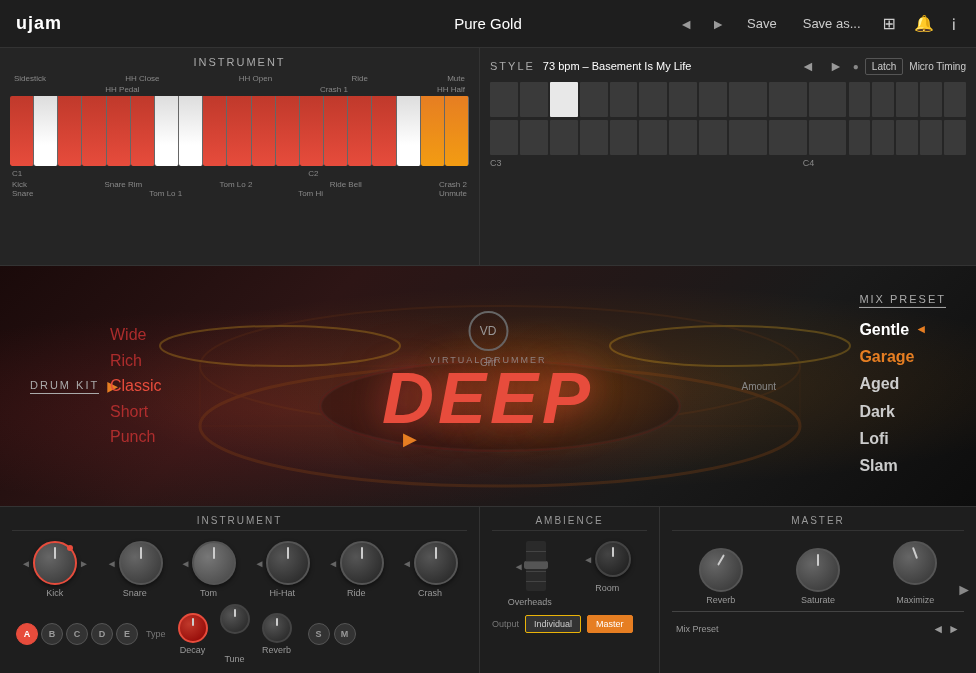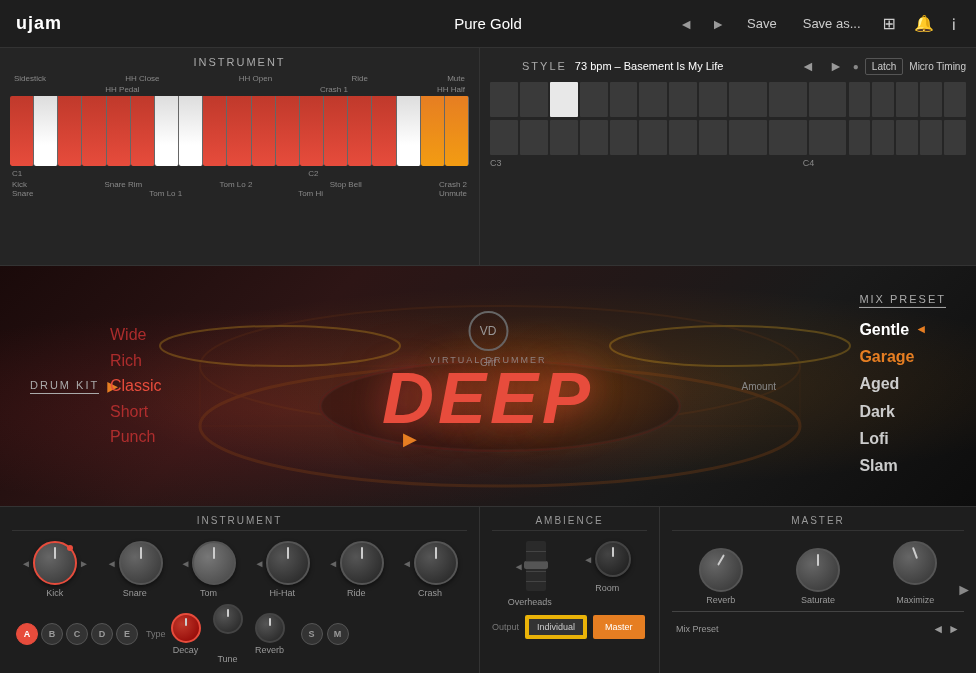--- a/index.html
+++ b/index.html
@@ -99,21 +99,20 @@
     .style-header {
       display: flex;
       align-items: center;
       gap: 8px;
       margin-bottom: 6px;
     }
     .style-title {
       font-size: 11px;
       color: #aaa;
       letter-spacing: 2px;
-      margin-left: 32px;
     }
     .style-bpm {
       font-size: 11px;
       color: #fff;
     }
     .style-controls {
       display: flex;
       align-items: center;
       gap: 6px;
       margin-left: auto;
@@ -407,21 +406,21 @@
       align-items: center;
       gap: 6px;
       margin-top: 10px;
     }
     .output-label {
       font-size: 9px;
       color: #777;
     }
     .output-btn {
       padding: 3px 8px;
-      border: 4px solid #eab308;
+      border: 1px solid #eab308;
       border-radius: 2px;
       background: #333;
       color: #ccc;
       font-size: 9px;
       cursor: pointer;
     }
     .output-btn.active {
       background: #e67e22;
       border-color: #e67e22;
       color: #fff;
@@ -585,21 +584,21 @@
     <div style="display:flex; justify-content:space-between; font-size:8px; color:#888; padding:0 2px; margin-top:3px;">
       <span>C1</span>
       <span style="visibility:hidden">.</span>
       <span>C2</span>
       <span style="visibility:hidden">...</span>
     </div>
     <div style="display:flex; justify-content:space-between; font-size:8px; color:#888; padding:0 2px; margin-top:2px;">
       <span>Kick</span>
       <span>Snare Rim</span>
       <span>Tom Lo 2</span>
-      <span>Stop Bell</span>
+      <span>Ride Bell</span>
       <span>Crash 2</span>
     </div>
     <div style="display:flex; justify-content:space-between; font-size:8px; color:#888; padding:0 2px;">
       <span>Snare</span>
       <span>Tom Lo 1</span>
       <span>Tom Hi</span>
       <span>Unmute</span>
     </div>
   </div>
 
@@ -805,21 +804,21 @@
         <button class="type-btn active">A</button>
         <button class="type-btn">B</button>
         <button class="type-btn">C</button>
         <button class="type-btn">D</button>
         <button class="type-btn">E</button>
       </div>
       <div style="display:flex; flex-direction:column; align-items:center; margin-left:4px;">
         <span style="font-size:9px; color:#777;">Type</span>
       </div>
 
-      <div style="display:flex; flex-direction:column; align-items:center; margin-left:1px;">
+      <div style="display:flex; flex-direction:column; align-items:center; margin-left:8px;">
         <div class="knob-sm" style="background: radial-gradient(circle at 35% 35%, #c0392b, #8B0000); border-color:#e74c3c;"></div>
         <span style="font-size:9px; color:#999; margin-top:2px;">Decay</span>
       </div>
 
       <div style="display:flex; flex-direction:column; align-items:center; margin-left:8px;">
         <div class="knob-sm"></div>
         <span style="font-size:9px; color:#999; margin-top:20px;">Tune</span>
       </div>
 
       <div style="display:flex; flex-direction:column; align-items:center; margin-left:8px;">

